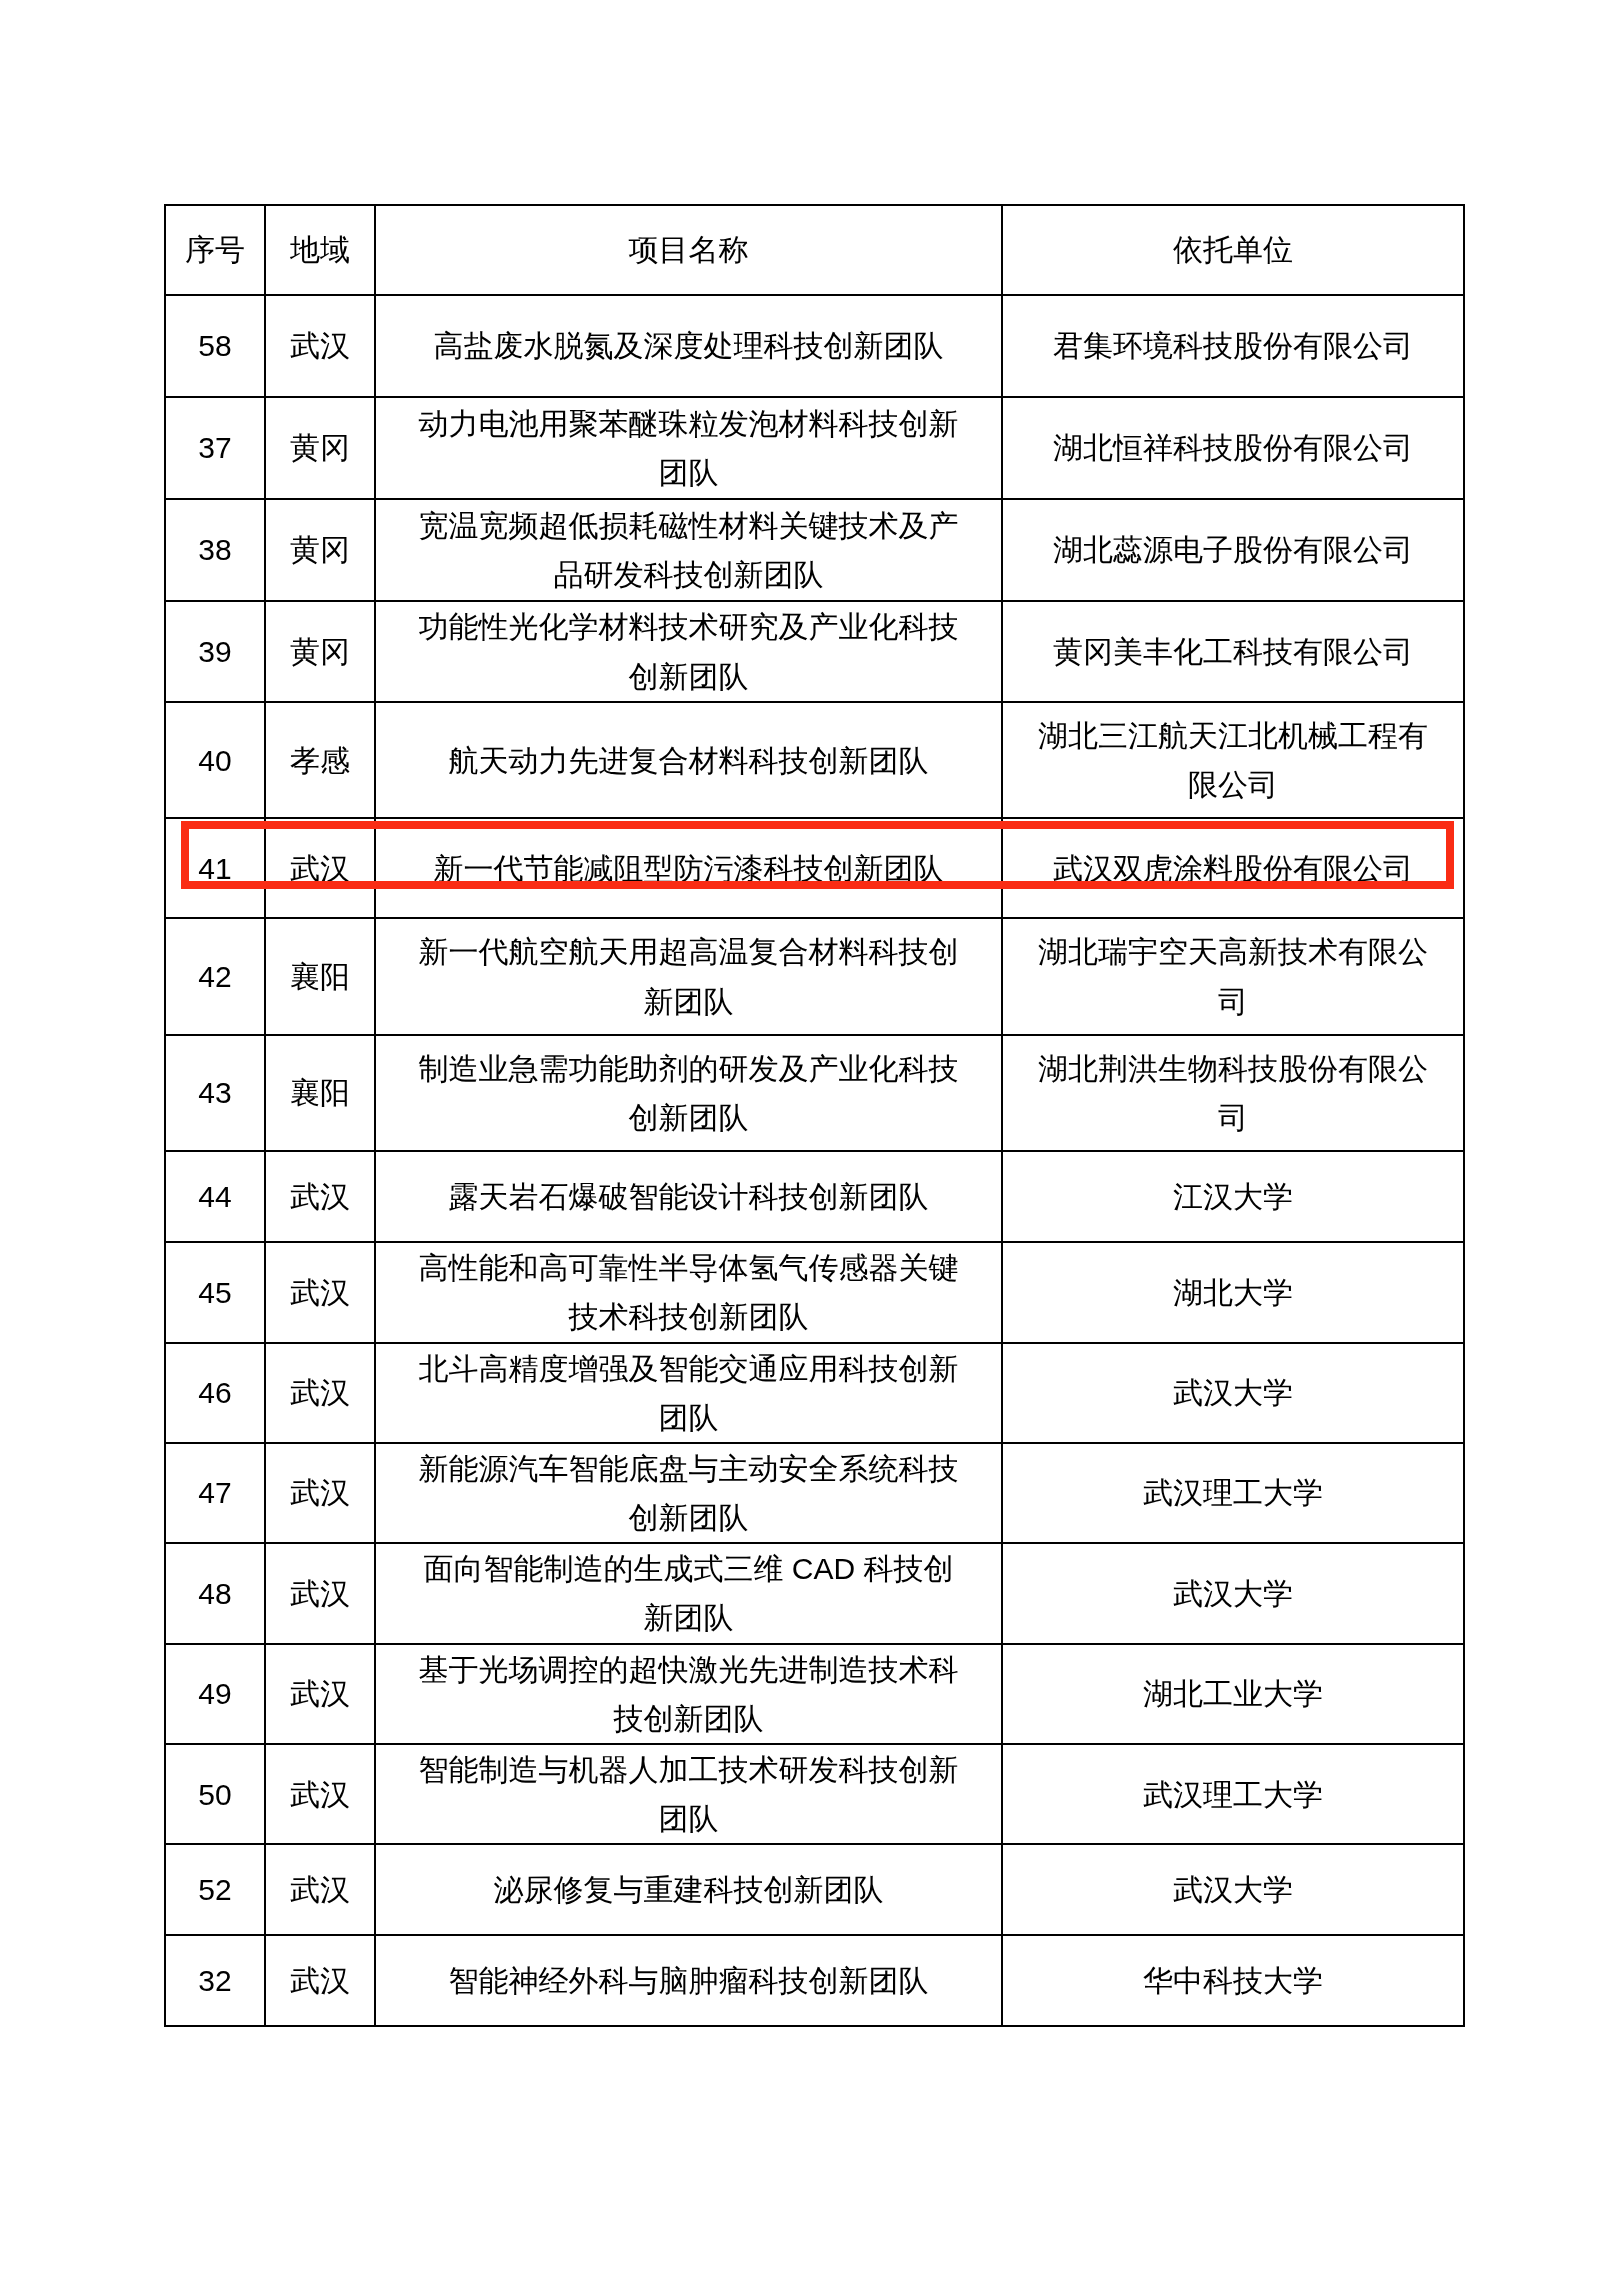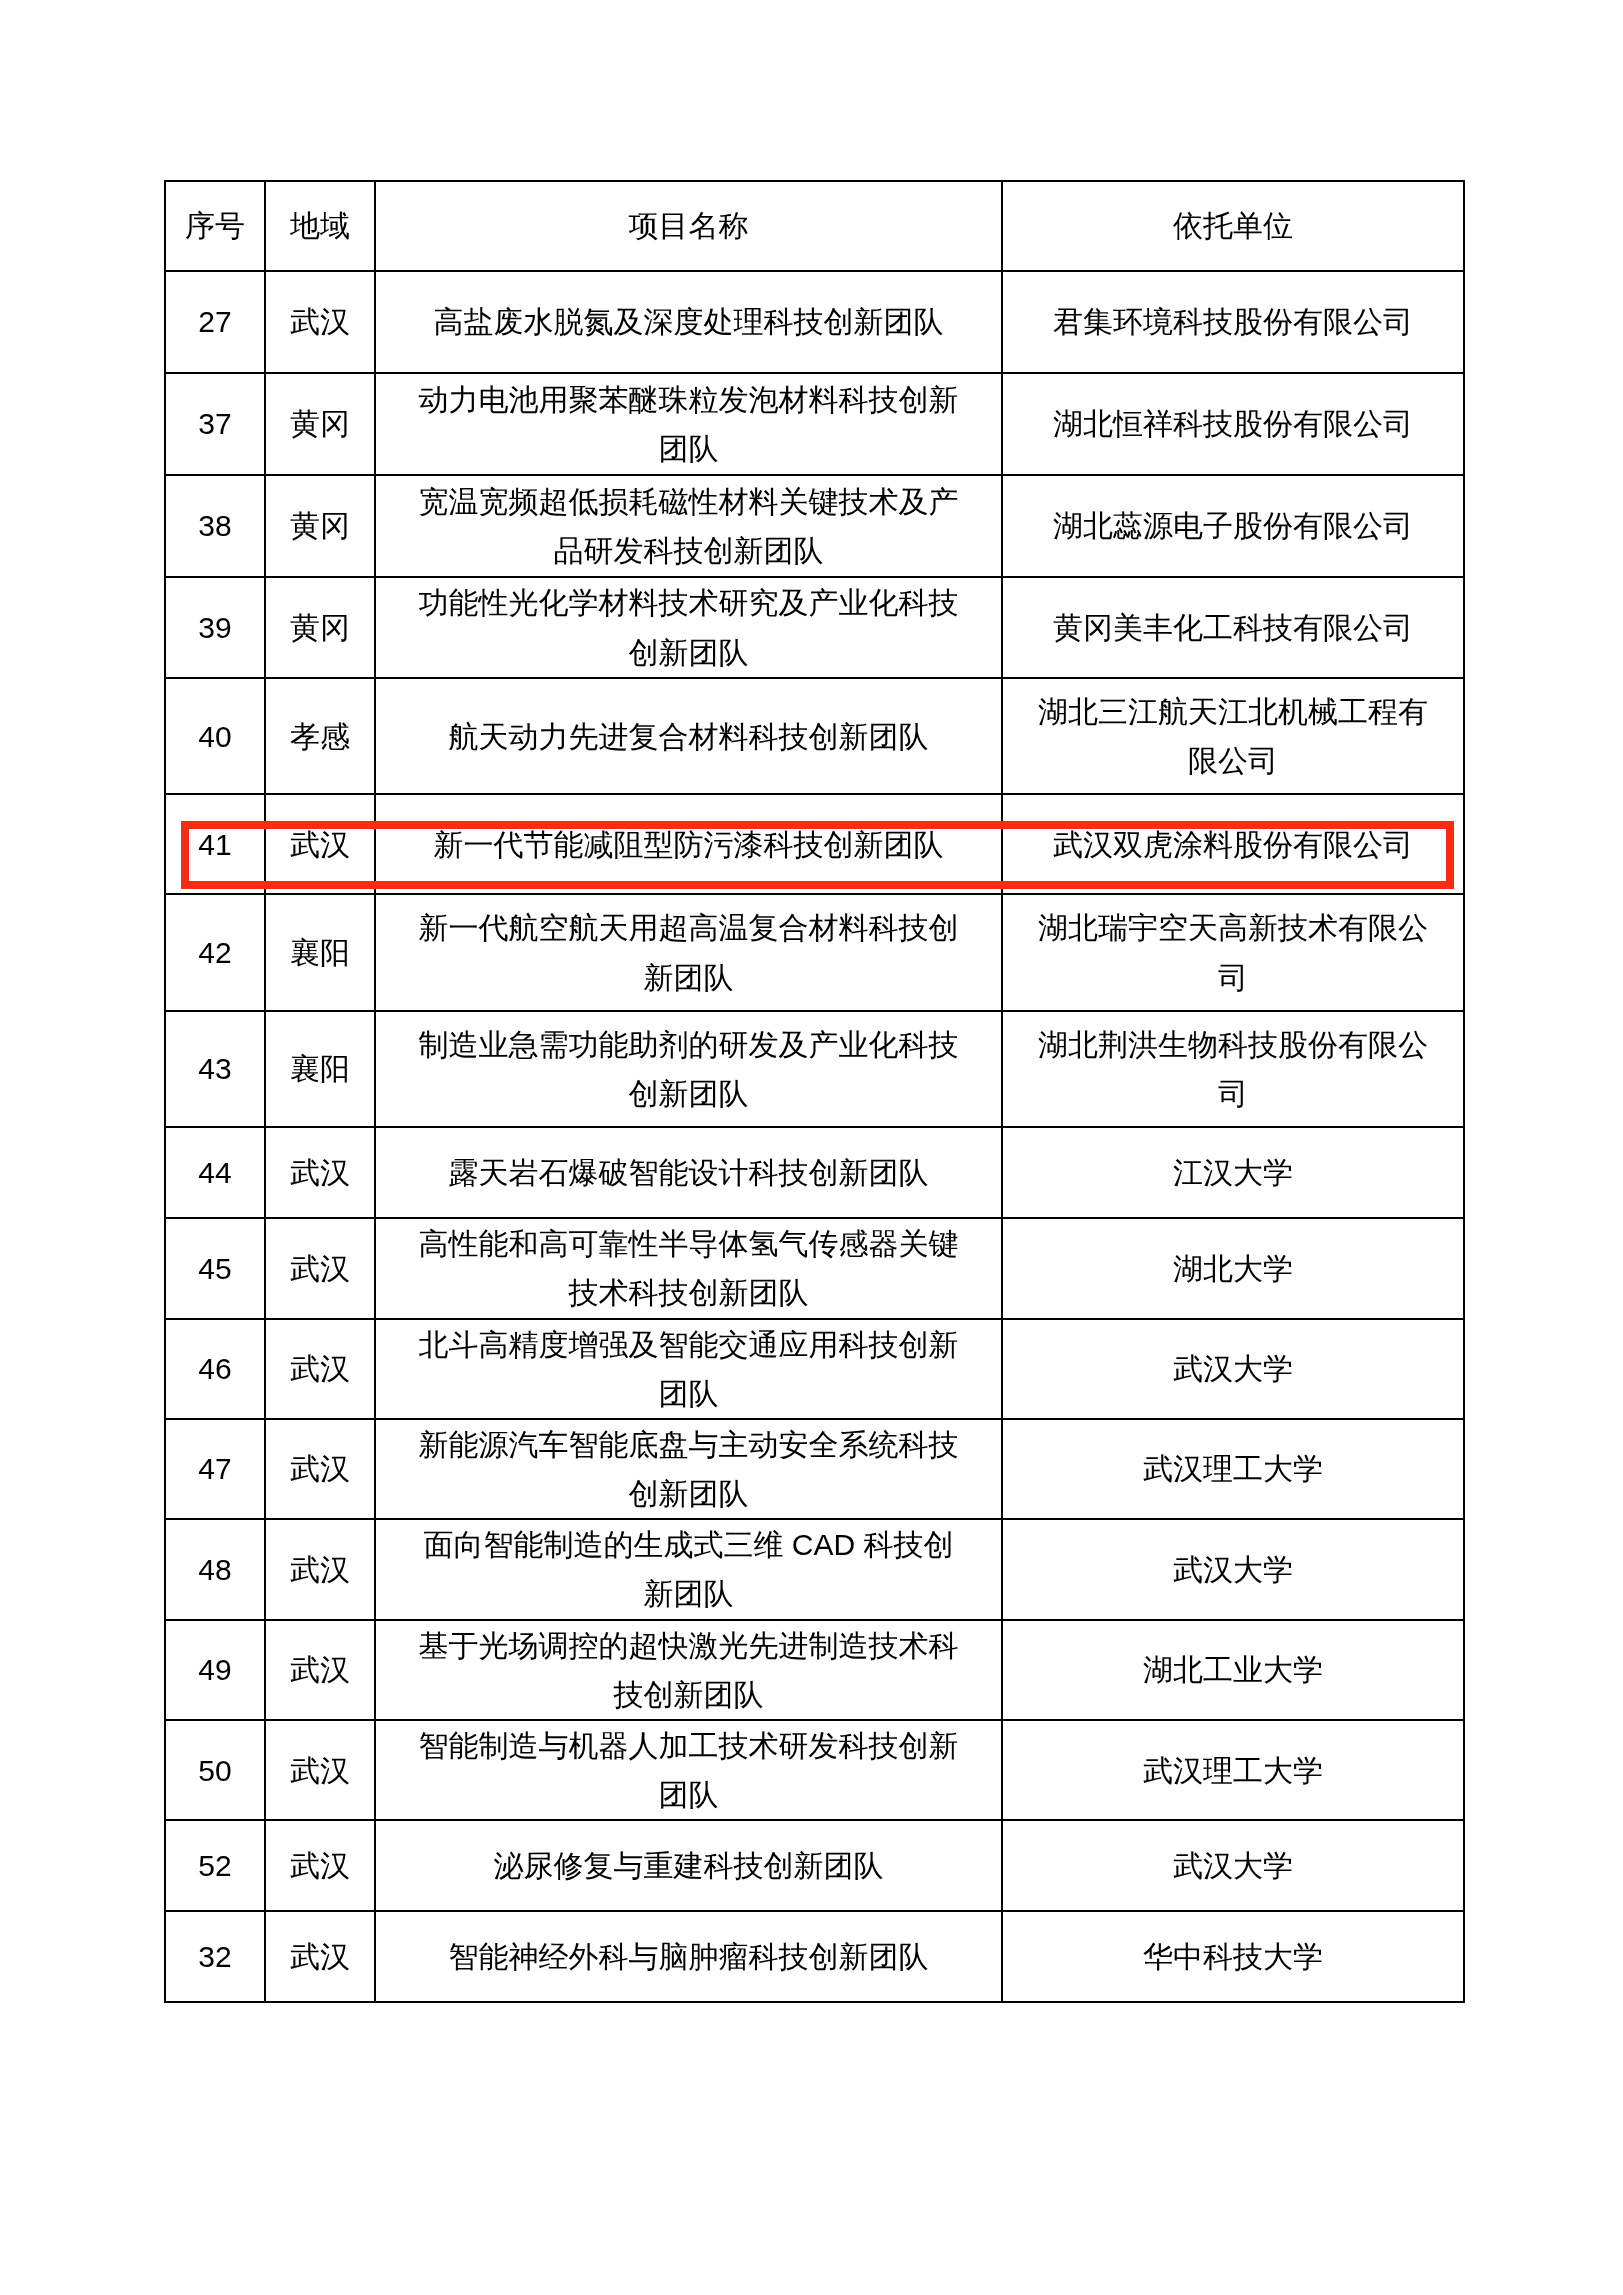--- a/index.html
+++ b/index.html
@@ -1,19 +1,19 @@
 <!DOCTYPE html>
 <html style="font-size:11px"><head>
 <meta charset="utf-8">
 <style>
   html,body{margin:0;padding:0;background:#ffffff;}
   body{width:1623px;height:2295px;position:relative;font-family:"Liberation Sans",sans-serif;}
   .page{position:relative;width:1623px;height:2295px;background:#ffffff;overflow:hidden;}
   table.grid{
-    position:absolute;left:164px;top:180px;width:1299px;
+    position:absolute;left:164px;top:204px;width:1299px;
     border-collapse:collapse;table-layout:fixed;
   }
   col.c-no{width:100px;}
   col.c-region{width:110px;}
   col.c-project{width:627px;}
   col.c-org{width:462px;}
   th,td{
     border:2px solid #000000;
     text-align:center;vertical-align:middle;
     font-size:30px;line-height:1.64;color:#000000;
@@ -45,21 +45,21 @@
     <thead>
       <tr class="header-row">
         <th>序号</th>
         <th>地域</th>
         <th>项目名称</th>
         <th>依托单位</th>
       </tr>
     </thead>
     <tbody id="tbody">
         <tr style="height: 102px;">
-          <td class="cell-no">27</td>
+          <td class="cell-no">58</td>
           <td class="cell-region">武汉</td>
           <td class="cell-project">高盐废水脱氮及深度处理科技创新团队</td>
           <td class="cell-org">君集环境科技股份有限公司</td>
         </tr>
         <tr style="height: 102px;">
           <td class="cell-no">37</td>
           <td class="cell-region">黄冈</td>
           <td class="cell-project">动力电池用聚苯醚珠粒发泡材料科技创新团队</td>
           <td class="cell-org">湖北恒祥科技股份有限公司</td>
         </tr>

